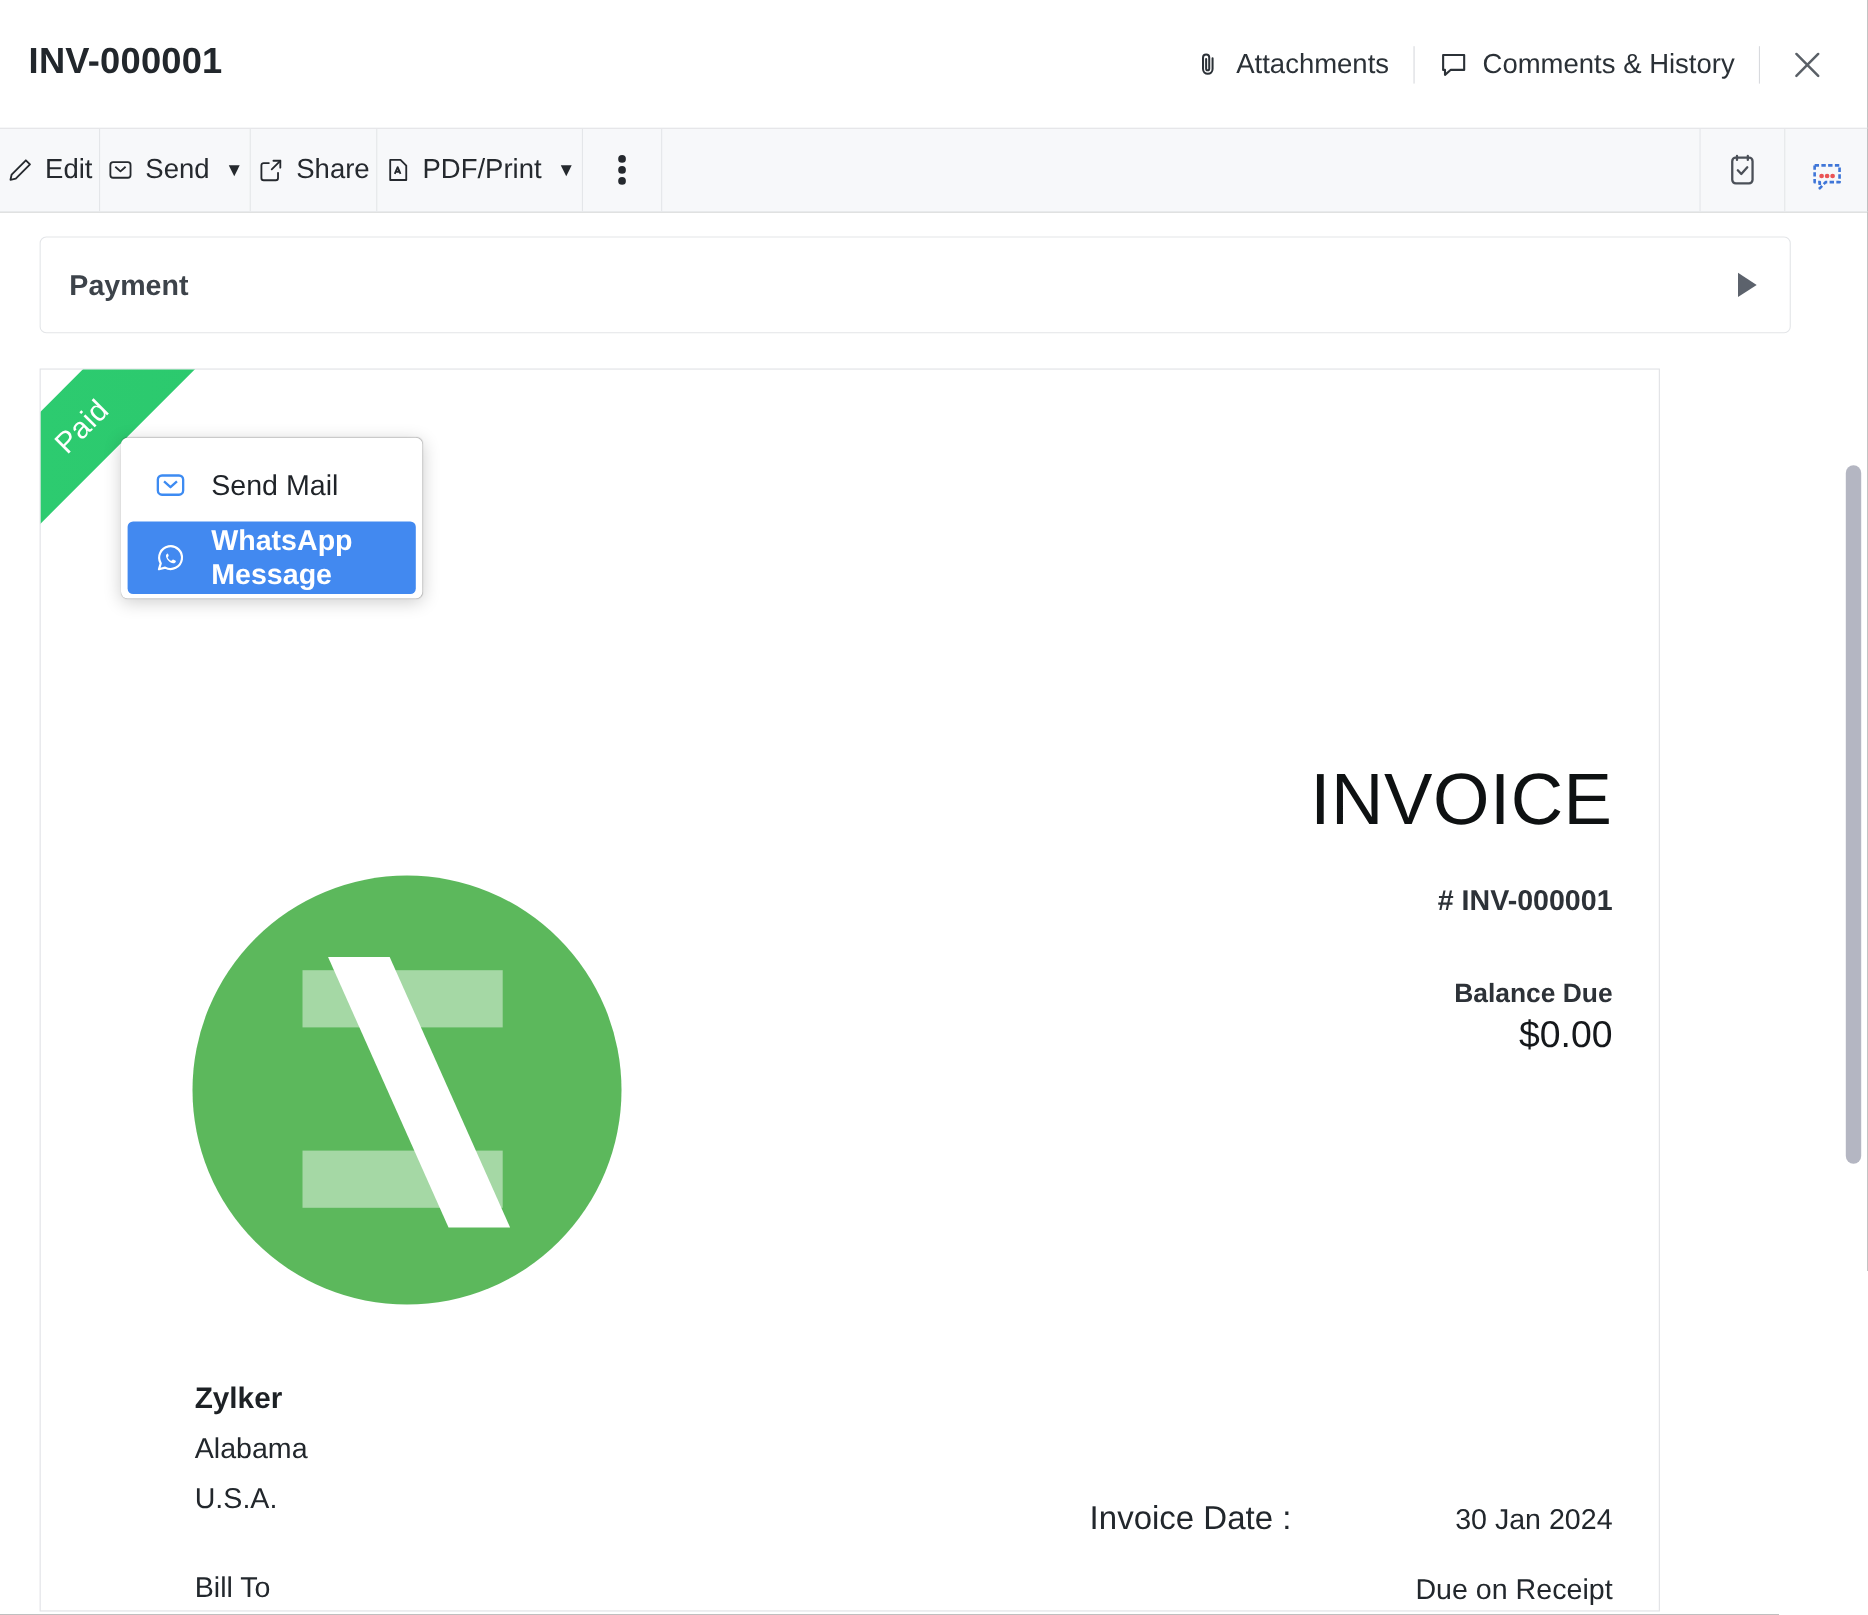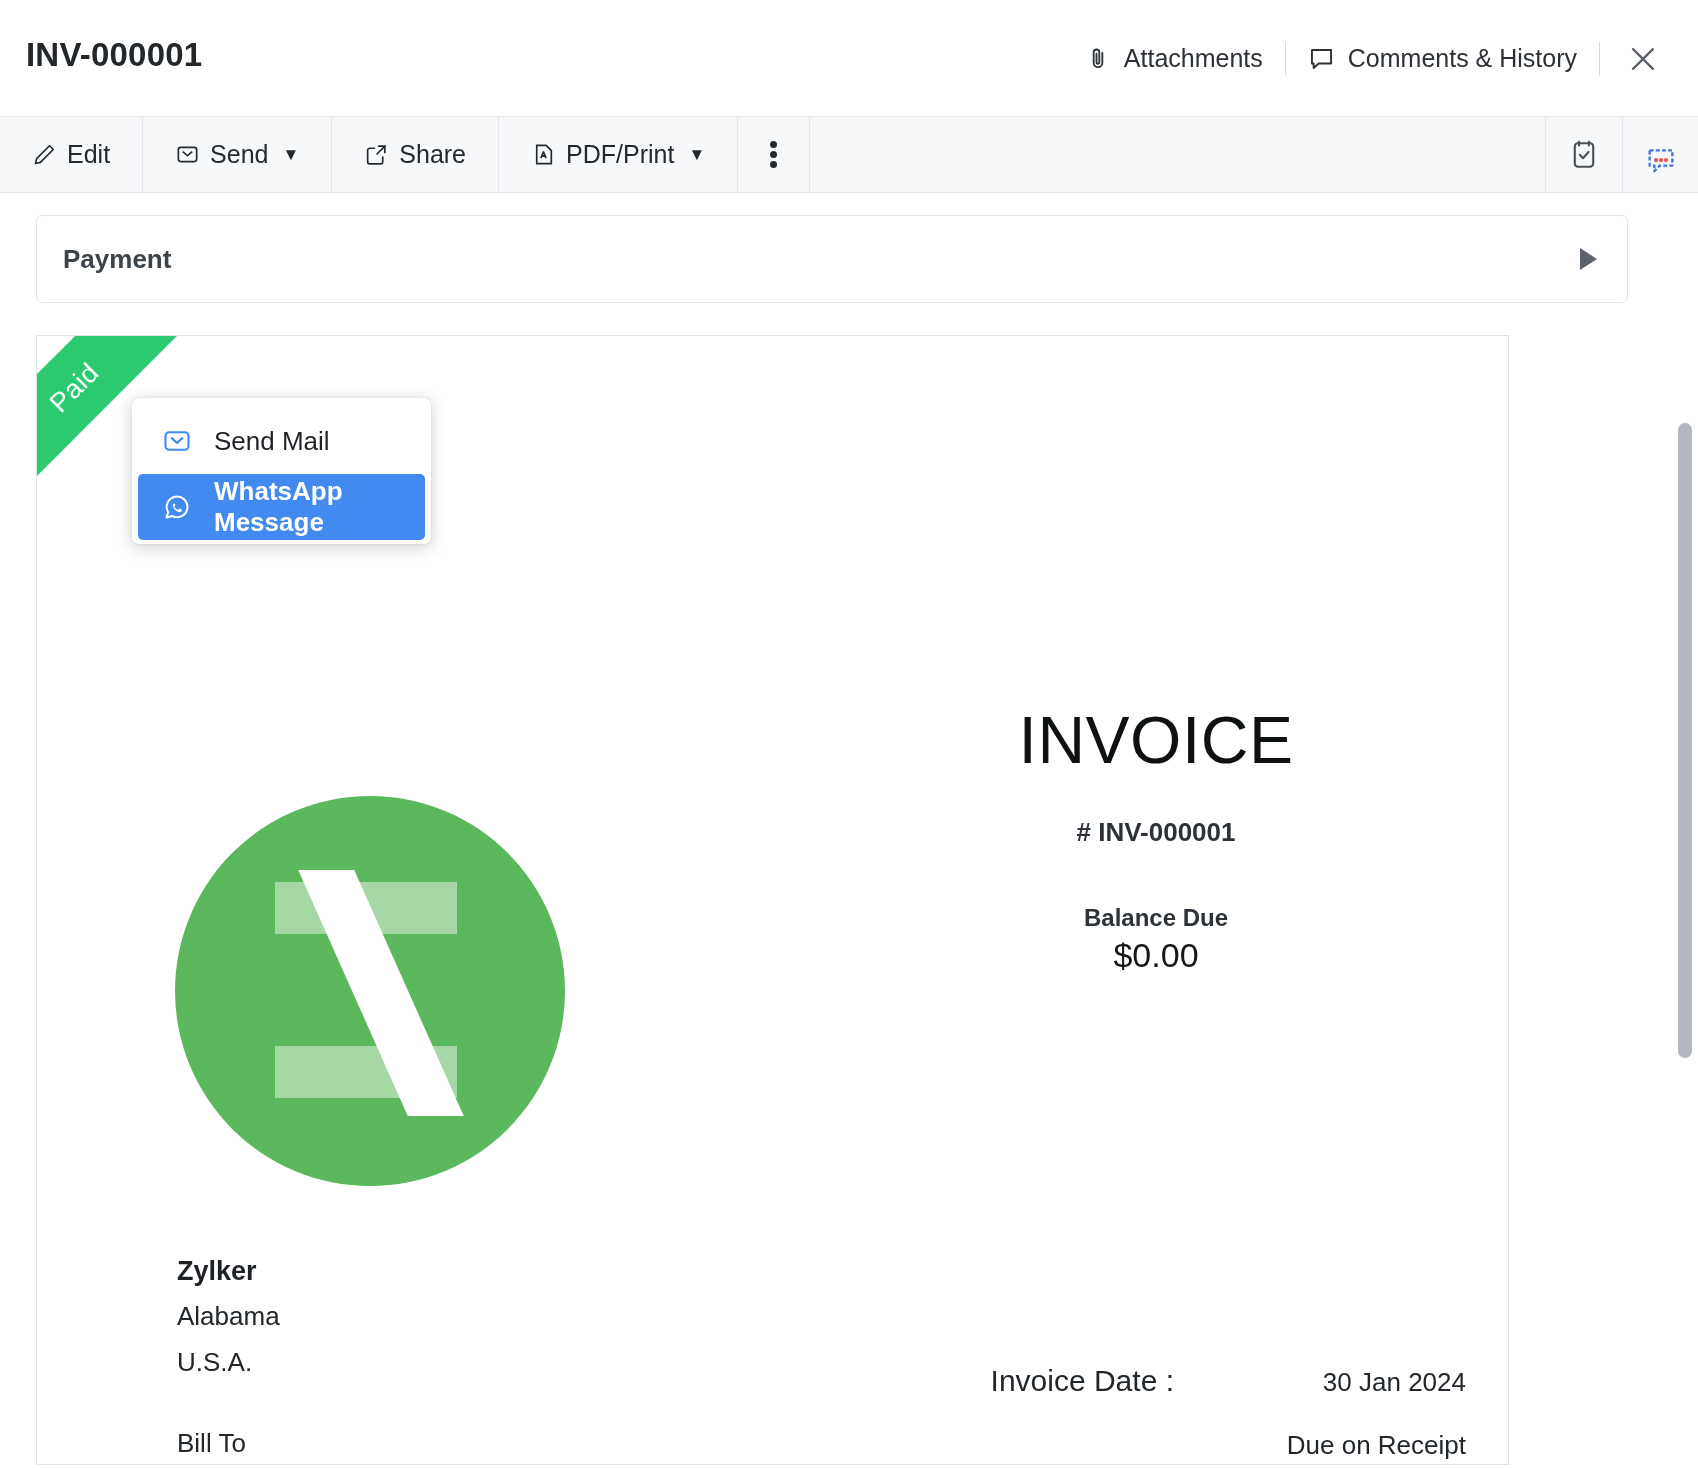--- a/index.html
+++ b/index.html
@@ -33,21 +33,21 @@
   .hdr-close { padding: 0 20px 0 26px; cursor: pointer; display:flex; align-items:center;}
 
   
   .toolbar {
     position: relative; height: 76px; width: 100%;
     background: #f7f8fa; border-bottom: 1px solid #e4e6e9;
     display: flex; align-items: stretch;
   }
   .tb-btn {
     display: flex; align-items: center; gap: 10px;
-    padding: 0 32px; font-size: 25px; color: #25292e;
+    padding: 0 6px; font-size: 25px; color: #25292e;
     border-right: 1px solid #e4e6e9; cursor: pointer; background: transparent;
     font-family: inherit;
   }
   .tb-btn.first { border-left: none; }
   .tb-caret { font-size: 17px; margin-left: 4px; color:#25292e; }
   .tb-kebab {
     width: 72px; border-right: 1px solid #e4e6e9;
     display: flex; align-items: center; justify-content: center; cursor: pointer;
   }
   .kebab-dot { width: 7px; height: 7px; border-radius: 50%; background: #25292e; display:block; margin: 3px auto; }
@@ -110,34 +110,34 @@
     transform: skewX(24deg);
   }
 
   .company { position: absolute; left: 140px; top: 920px; }
   .company .name { font-size: 27px; font-weight: 700; color: #1d2125; margin-bottom: 14px; }
   .company .line { font-size: 26px; color: #22272c; margin-bottom: 15px; }
 
   .billto { position: absolute; left: 140px; top: 1092px; }
   .billto .hd { font-size: 26px; color: #22272c; margin-bottom: 28px; }
 
-  .inv-head { position: absolute; right: 42px; top: 371px; text-align: center; width: 620px; }
+  .inv-head { position: absolute; right: 42px; top: 357px; text-align: right; width: 620px; }
   .inv-title { font-size: 66px; font-weight: 400; color: #0e1112; letter-spacing: .5px; line-height: 1; }
   .inv-no { font-size: 26px; font-weight: 700; color: #2d3238; margin-top: 44px; }
   .bal-label { font-size: 24px; font-weight: 700; color: #2d3238; margin-top: 56px; }
   .bal-amt { font-size: 34px; font-weight: 400; color: #15181b; margin-top: 4px; }
 
   .meta { position: absolute; right: 42px; top: 1028px; width: 700px; }
   .meta-row { display: flex; justify-content: flex-end; align-items: baseline; margin-bottom: 32px; }
   .meta-label { font-size: 30px; color: #22272c; text-align: right; width: 330px; padding-right: 22px;}
   .meta-value { font-size: 26px; color: #22272c; text-align: right; width: 270px; }
 
   
   .dropdown {
-    position: absolute; left: 132px; top: 205px; width: 299px;
+    position: absolute; left: 110px; top: 205px; width: 274px;
     background: #ffffff; border-radius: 6px;
     box-shadow: 0 3px 16px rgba(0,0,0,.20), 0 0 1px rgba(0,0,0,.25);
     padding: 10px 0 4px 0; z-index: 50;
   }
   .dd-item {
     display: flex; align-items: center; gap: 22px;
     padding: 0 24px; height: 66px; font-size: 26px; color: #1f2328; cursor: pointer;
     margin: 0 6px; border-radius: 5px;
   }
   .dd-item.active { background: #4289f0; color: #ffffff; font-weight: 700; }

